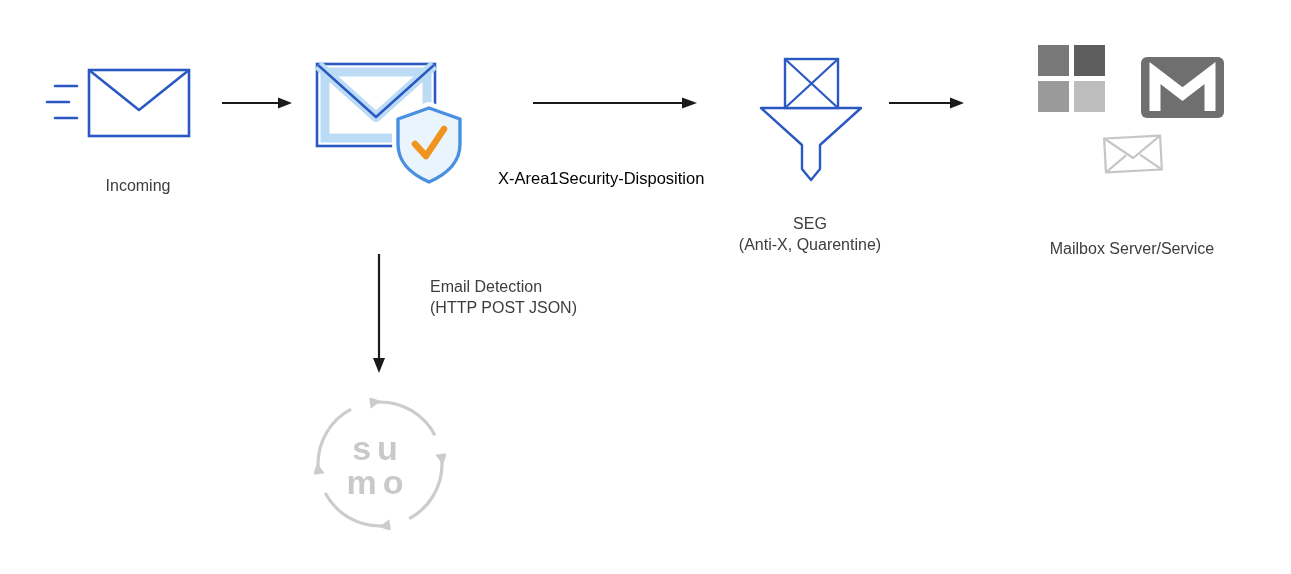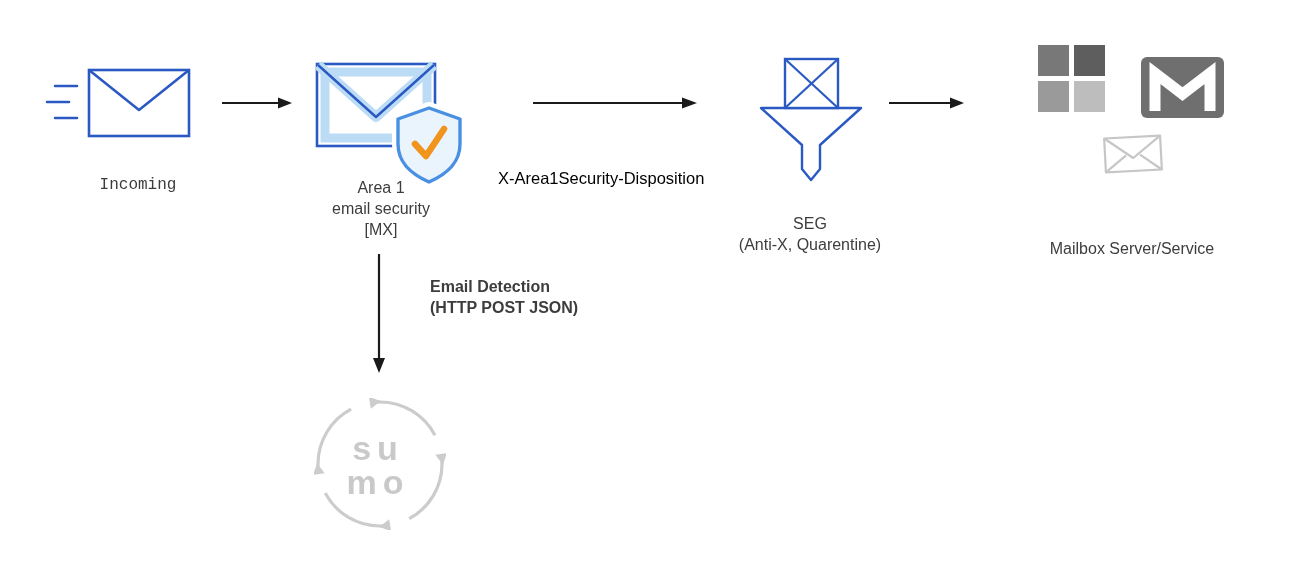--- a/index.html
+++ b/index.html
@@ -25,43 +25,38 @@
 
   <svg class="abs" style="left:45px;top:66px;" width="150" height="78" viewBox="0 0 150 78">
     <g stroke="#2b59c3" stroke-width="2.6" fill="none" stroke-linecap="round">
       <line x1="10" y1="20" x2="32" y2="20"></line>
       <line x1="2" y1="36" x2="24" y2="36"></line>
       <line x1="10" y1="52" x2="32" y2="52"></line>
     </g>
     <rect x="44" y="4" width="100" height="66" fill="#ffffff" stroke="#2b59c3" stroke-width="2.6"></rect>
     <polyline points="44,4 94,44 144,4" fill="none" stroke="#2b59c3" stroke-width="2.6" stroke-linejoin="round"></polyline>
   </svg>
-  <div class="label center lh23" style="left:43px;top:174px;width:190px;font-family:Liberation Mono, monospace;">
+  <div class="label center lh23" style="left:43px;top:174px;width:190px;">
     <span>Incoming</span>
   </div>
 
   <svg class="abs" style="left:222px;top:95px;" width="70" height="16" viewBox="0 0 70 16">
     <line x1="0" y1="8" x2="57" y2="8" stroke="#1a1a1a" stroke-width="2.2"></line>
     <polygon points="56,2.5 70,8 56,13.5" fill="#1a1a1a"></polygon>
   </svg>
 
   <svg class="abs" style="left:314px;top:60px;" width="172" height="126" viewBox="0 0 172 126">
     <rect x="3" y="4" width="118" height="82" fill="#ffffff" stroke="#2b59c3" stroke-width="2.6"></rect>
     <rect x="11" y="12" width="102" height="66" fill="none" stroke="#bcdcf5" stroke-width="9"></rect>
     <polyline points="4,5 62,57 120,5" fill="none" stroke="#bcdcf5" stroke-width="10" stroke-linejoin="round"></polyline>
     <polyline points="4,5 62,57 120,5" fill="none" stroke="#2b59c3" stroke-width="2.4" stroke-linejoin="round"></polyline>
     <path d="M115,48 L146,59 L146,84 C146,103 133,114 115,122 C97,114 84,103 84,84 L84,59 Z" fill="#ffffff" stroke="#ffffff" stroke-width="12" stroke-linejoin="round"></path>
     <path d="M115,48 L146,59 L146,84 C146,103 133,114 115,122 C97,114 84,103 84,84 L84,59 Z" fill="#eaf4fd" stroke="#4a90e2" stroke-width="3.4" stroke-linejoin="round"></path>
     <polyline points="101,84 112,96 130,69" fill="none" stroke="#f0941e" stroke-width="6.5" stroke-linecap="round" stroke-linejoin="round"></polyline>
   </svg>
-  <div class="label center" style="left:291px;top:177px;width:180px;">
-    <span>Area 1</span>
-    <span>email security</span>
-    <span>[MX]</span>
-  </div>
 
   <svg class="abs" style="left:533px;top:95px;" width="165" height="16" viewBox="0 0 165 16">
     <line x1="0" y1="8" x2="150" y2="8" stroke="#1a1a1a" stroke-width="2.2"></line>
     <polygon points="149,2.5 164,8 149,13.5" fill="#1a1a1a"></polygon>
   </svg>
   <div class="edge-label" style="left:498px;top:141px;">X-Area1Security-Disposition</div>
 
   <svg class="abs" style="left:758px;top:56px;" width="106" height="126" viewBox="0 0 106 126">
     <path d="M3,52 L103,52 L62,89 L62,113 L53,124 L44,113 L44,89 Z" fill="#ffffff" stroke="#2b59c3" stroke-width="2.4" stroke-linejoin="round"></path>
     <rect x="27" y="3" width="53" height="49" fill="#ffffff" stroke="#2b59c3" stroke-width="2.4"></rect>
@@ -97,21 +92,21 @@
     </g>
   </svg>
   <div class="label center" style="left:1012px;top:198px;width:240px;margin-top:40px;">
     <span>Mailbox Server/Service</span>
   </div>
 
   <svg class="abs" style="left:371px;top:254px;" width="16" height="122" viewBox="0 0 16 122">
     <line x1="8" y1="0" x2="8" y2="106" stroke="#1a1a1a" stroke-width="2.2"></line>
     <polygon points="2,104 14,104 8,119" fill="#1a1a1a"></polygon>
   </svg>
-  <div class="label" style="left:430px;top:276px;font-weight:bold;">
+  <div class="label" style="left:430px;top:276px;">
     <span>Email Detection</span>
     <span>(HTTP POST JSON)</span>
   </div>
 
   <svg class="abs" style="left:314px;top:398px;" width="132" height="132" viewBox="0 0 132 132">
     <circle cx="66" cy="66" r="62" fill="none" stroke="#cccccc" stroke-width="3.2" stroke-dasharray="77 20.4" stroke-dashoffset="-87.2"></circle>
     <g fill="#cccccc">
       <g transform="rotate(0 66 66)">
           <polygon points="0,-6 11,0 0,6" transform="translate(127.2 55.9) rotate(81)"></polygon>
         </g>

